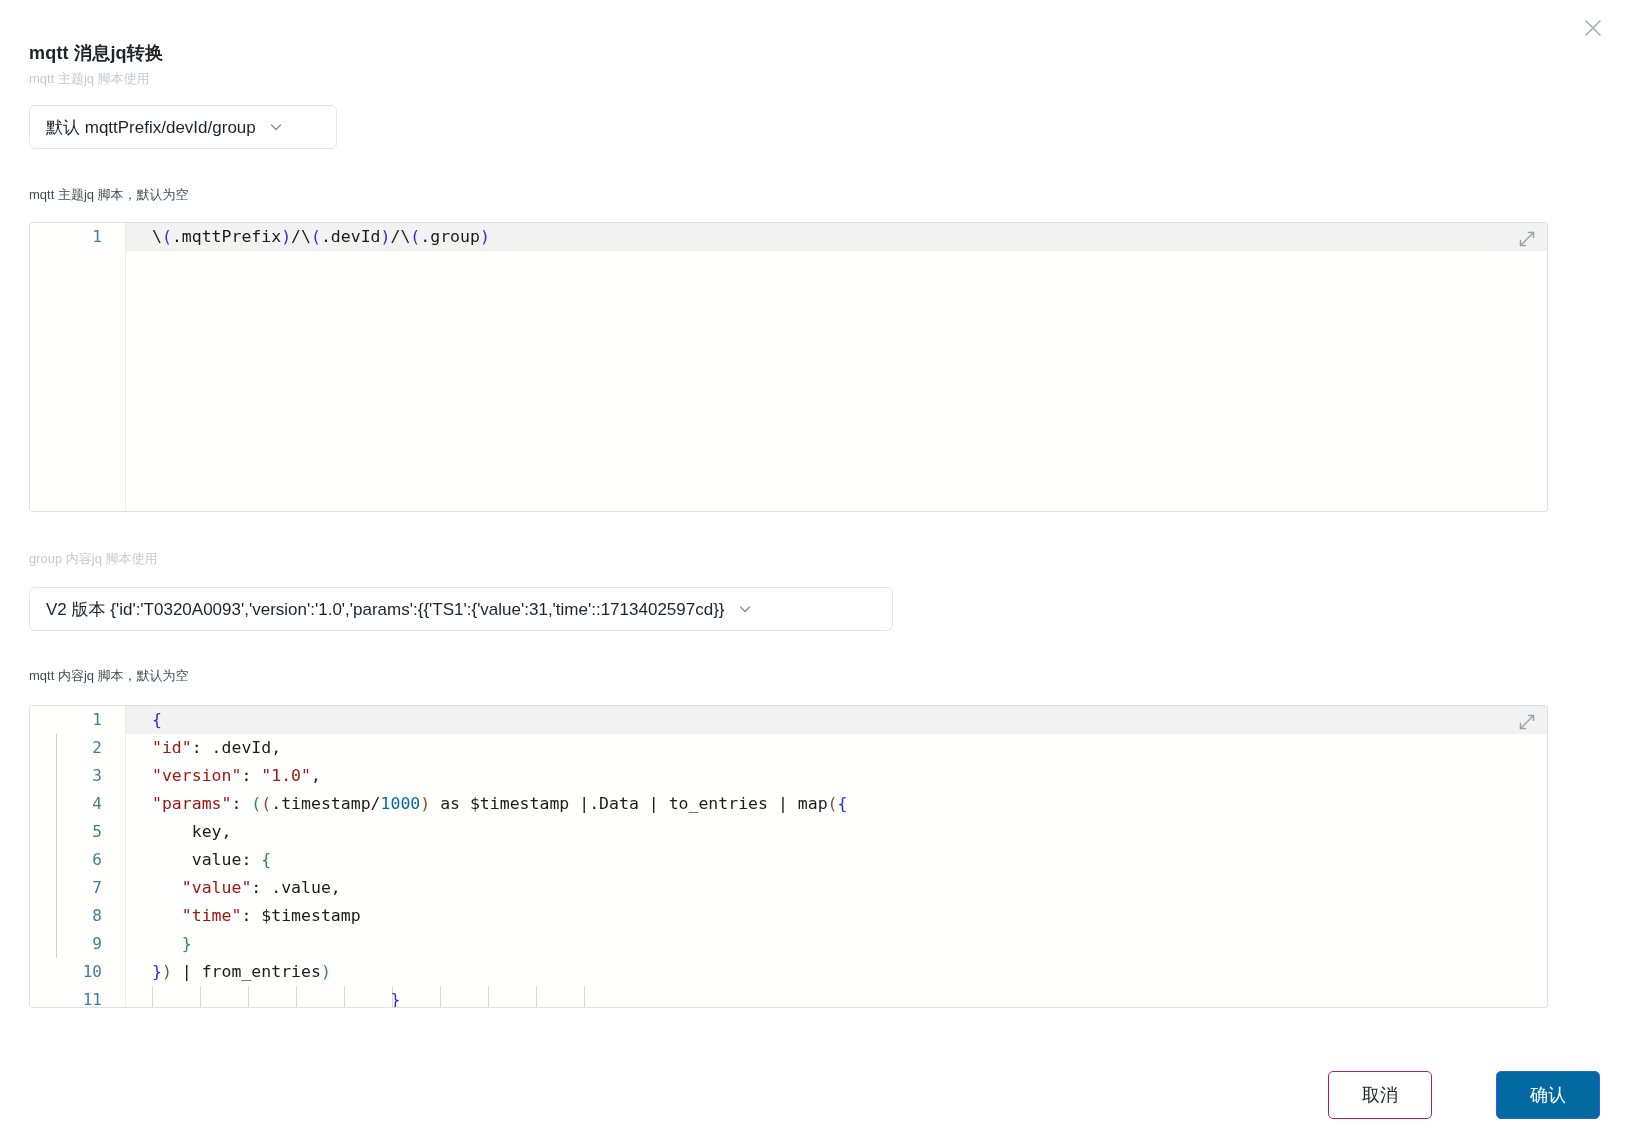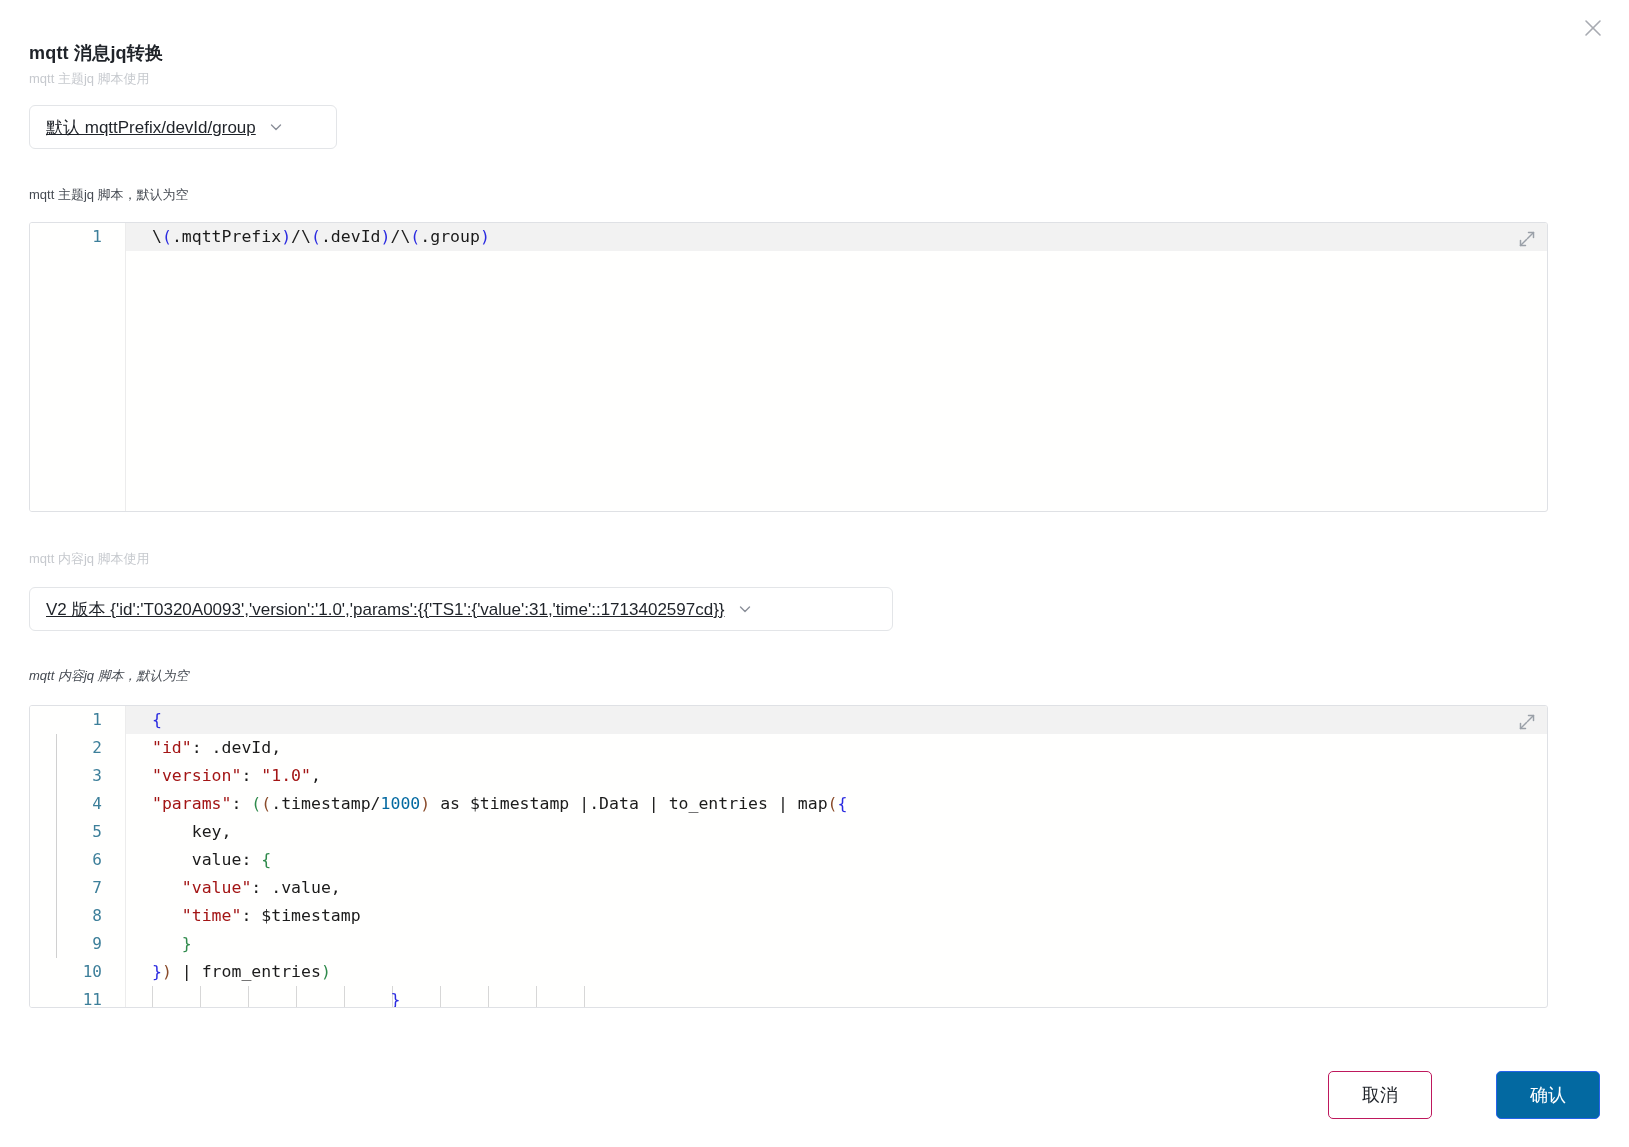--- a/index.html
+++ b/index.html
@@ -60,21 +60,20 @@
     position: absolute;
     height: 44px;
     border: 1px solid #e3e5e8;
     border-radius: 6px;
     background: #fff;
     display: flex;
     align-items: center;
     padding: 0 14px 0 16px;
     cursor: pointer;
     box-shadow: 0 0 0 0 rgba(0,0,0,0);
-    text-decoration: underline;
   }
   .select .sel-text {
     font-size: 17px;
     color: #1f2329;
     white-space: nowrap;
     overflow: hidden;
   }
   .select .chev {
     margin-left: 12px;
     color: #8a8f99;
@@ -240,32 +239,32 @@
       <div class="gutter"></div>
       <div class="code-area">
         <div class="ln active">
           <span class="num">1</span>
           <span class="txt"><span class="s-plain">\</span><span class="s-paren-blue">(</span><span class="s-plain">.mqttPrefix</span><span class="s-paren-blue">)</span><span class="s-plain">/\</span><span class="s-paren-blue">(</span><span class="s-plain">.devId</span><span class="s-paren-blue">)</span><span class="s-plain">/\</span><span class="s-paren-blue">(</span><span class="s-plain">.group</span><span class="s-paren-blue">)</span></span>
         </div>
       </div>
     </div>
   </div>
 
-  <div class="field-label" style="left:29px; top:550px;">mqtt 内容jq 脚本使用</div>
+  <div class="field-label" style="left:29px; top:550px;">group 内容jq 脚本使用</div>
 
   <div class="select" style="left:29px; top:587px; width:864px;">
     <span class="sel-text">V2 版本 {'id':'T0320A0093','version':'1.0','params':{{'TS1':{'value':31,'time'::1713402597cd}}</span>
     <span class="chev">
       <svg width="16" height="16" viewBox="0 0 16 16" fill="none" stroke="currentColor" stroke-width="1.4" stroke-linecap="round" stroke-linejoin="round">
         <polyline points="3.5,6 8,10.5 12.5,6"></polyline>
       </svg>
     </span>
   </div>
 
-  <div class="field-label dark" style="left:29px; top:667px;font-style:italic;">mqtt 内容jq 脚本，默认为空</div>
+  <div class="field-label dark" style="left:29px; top:667px;">mqtt 内容jq 脚本，默认为空</div>
 
   <div class="editor" style="left:29px; top:705px; width:1519px; height:303px;">
     <div class="expand-icon">
       <svg width="20" height="20" viewBox="0 0 20 20" fill="none" stroke="currentColor" stroke-width="1.5" stroke-linecap="round" stroke-linejoin="round">
         <polyline points="11.5,3.5 16.5,3.5 16.5,8.5"></polyline>
         <line x1="16.5" y1="3.5" x2="10.5" y2="9.5"></line>
         <polyline points="8.5,16.5 3.5,16.5 3.5,11.5"></polyline>
         <line x1="3.5" y1="16.5" x2="9.5" y2="10.5"></line>
       </svg>
     </div>

